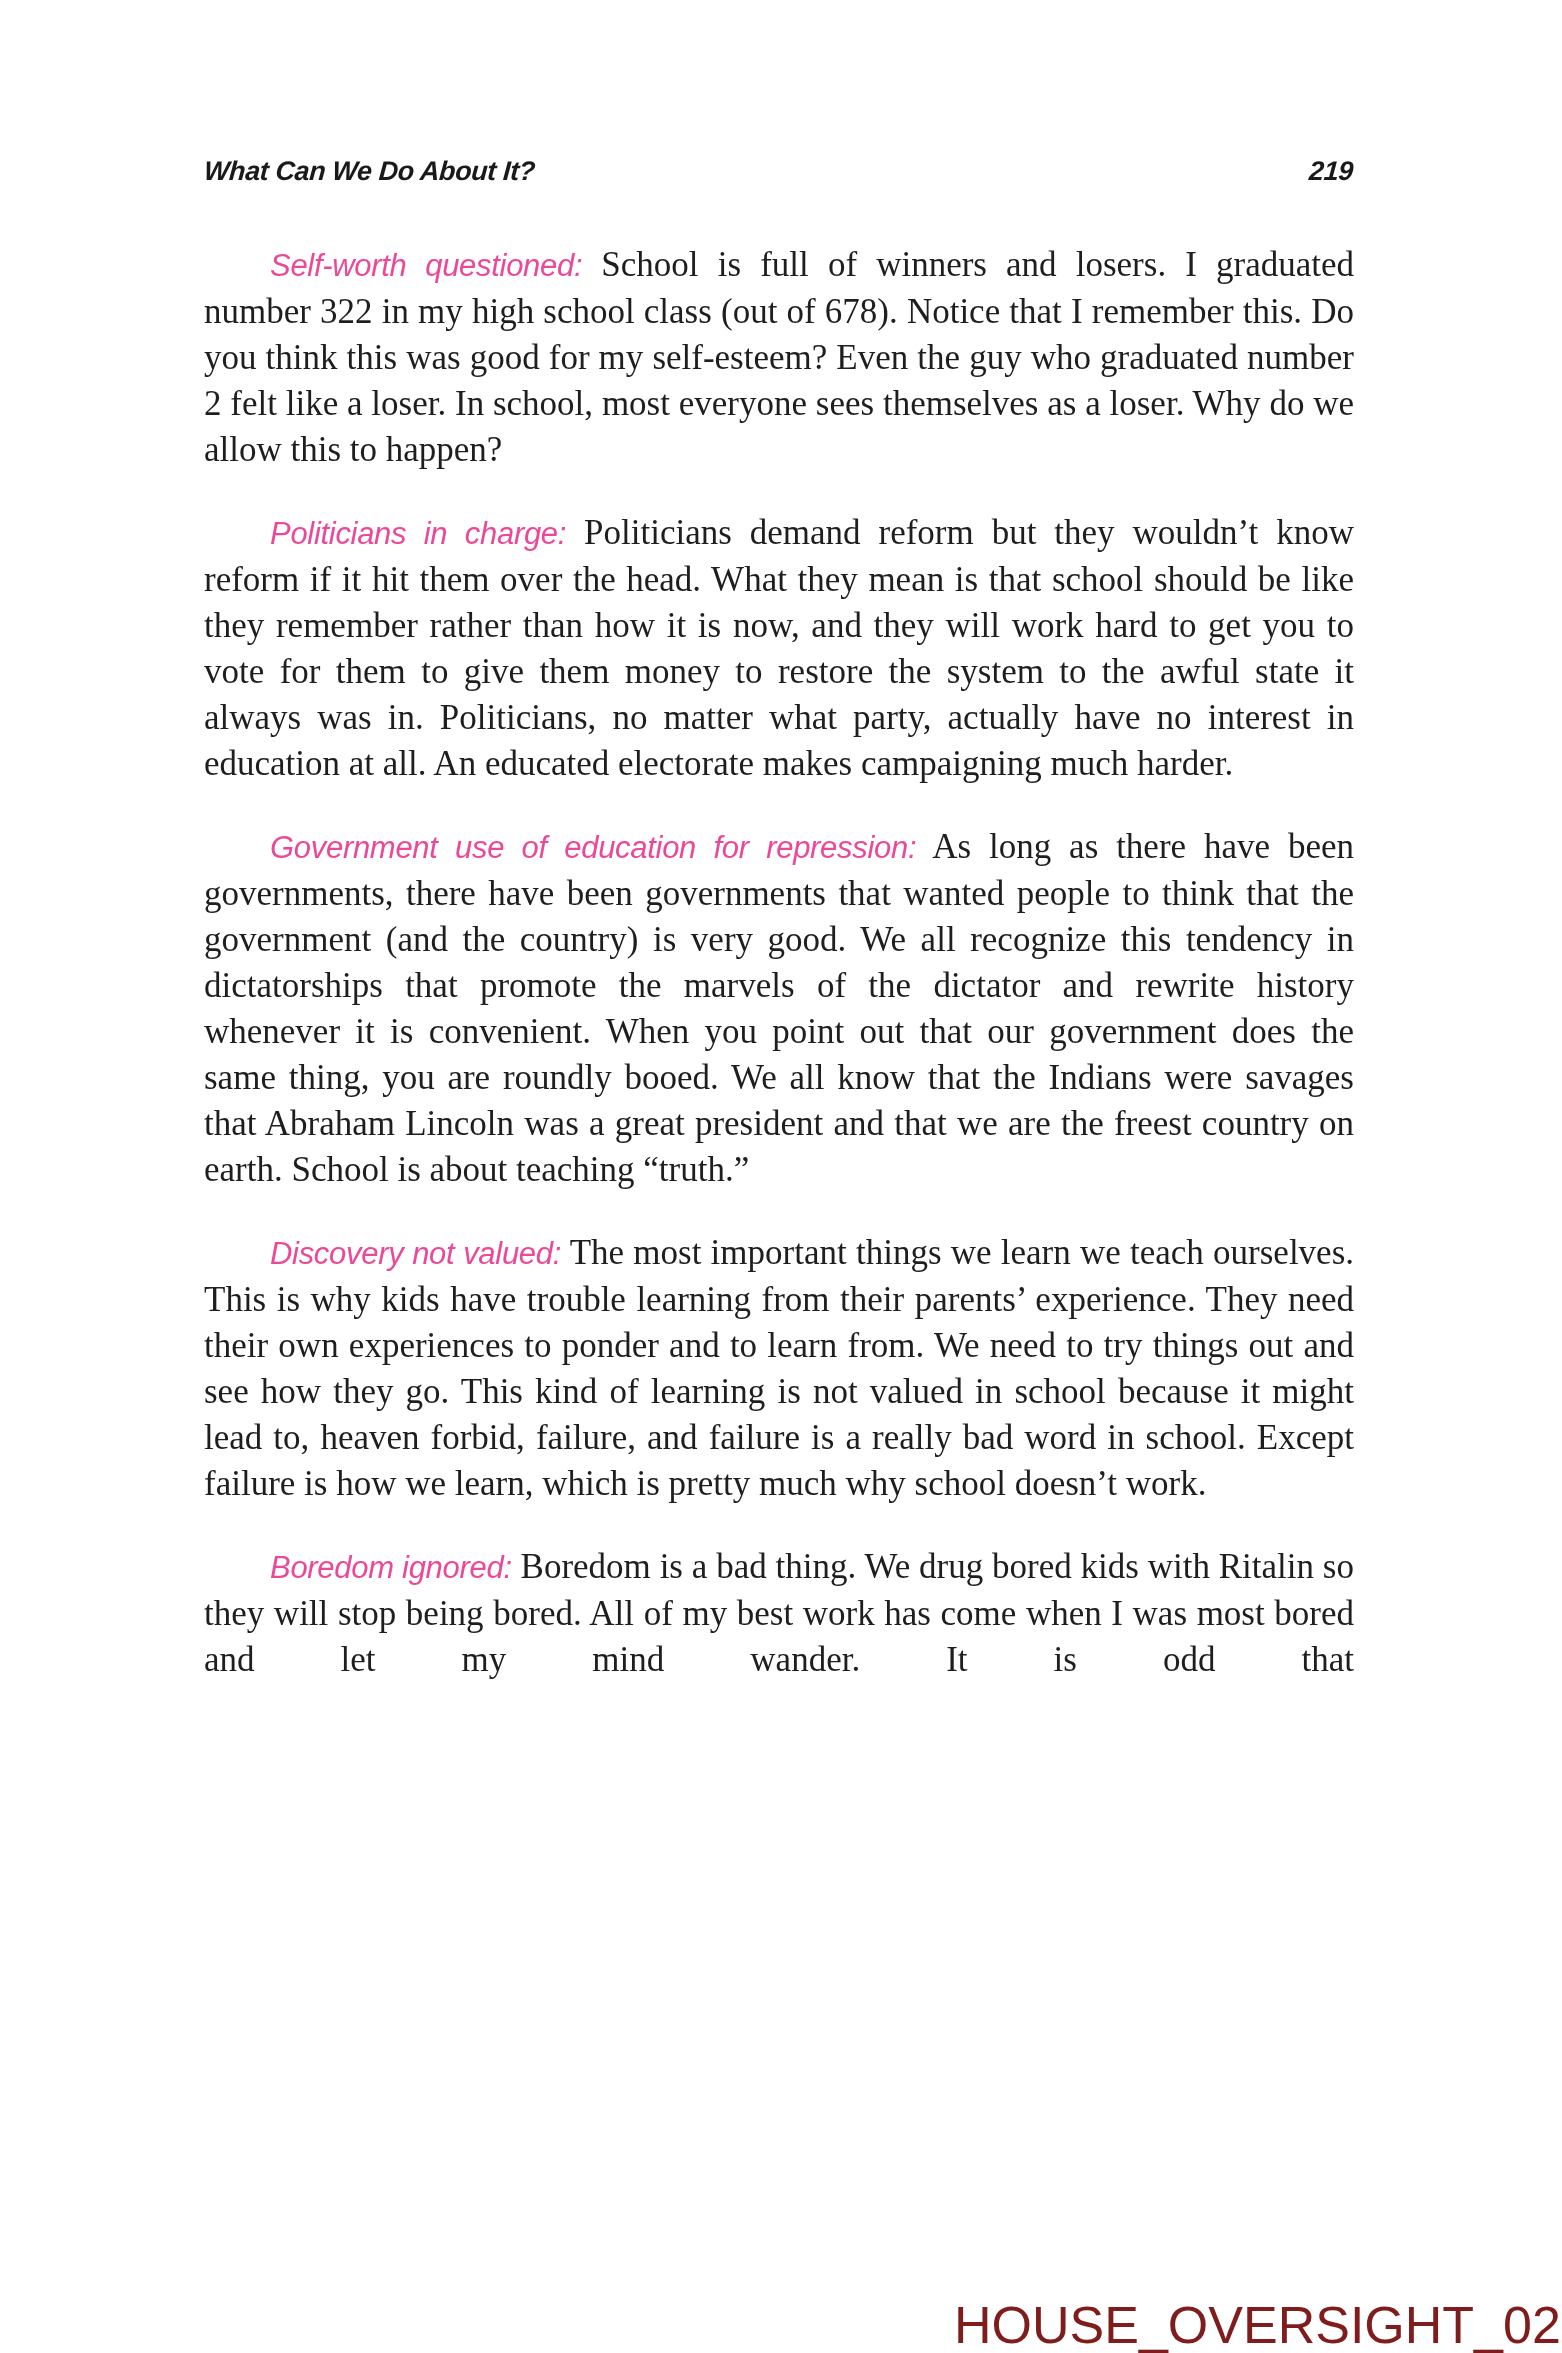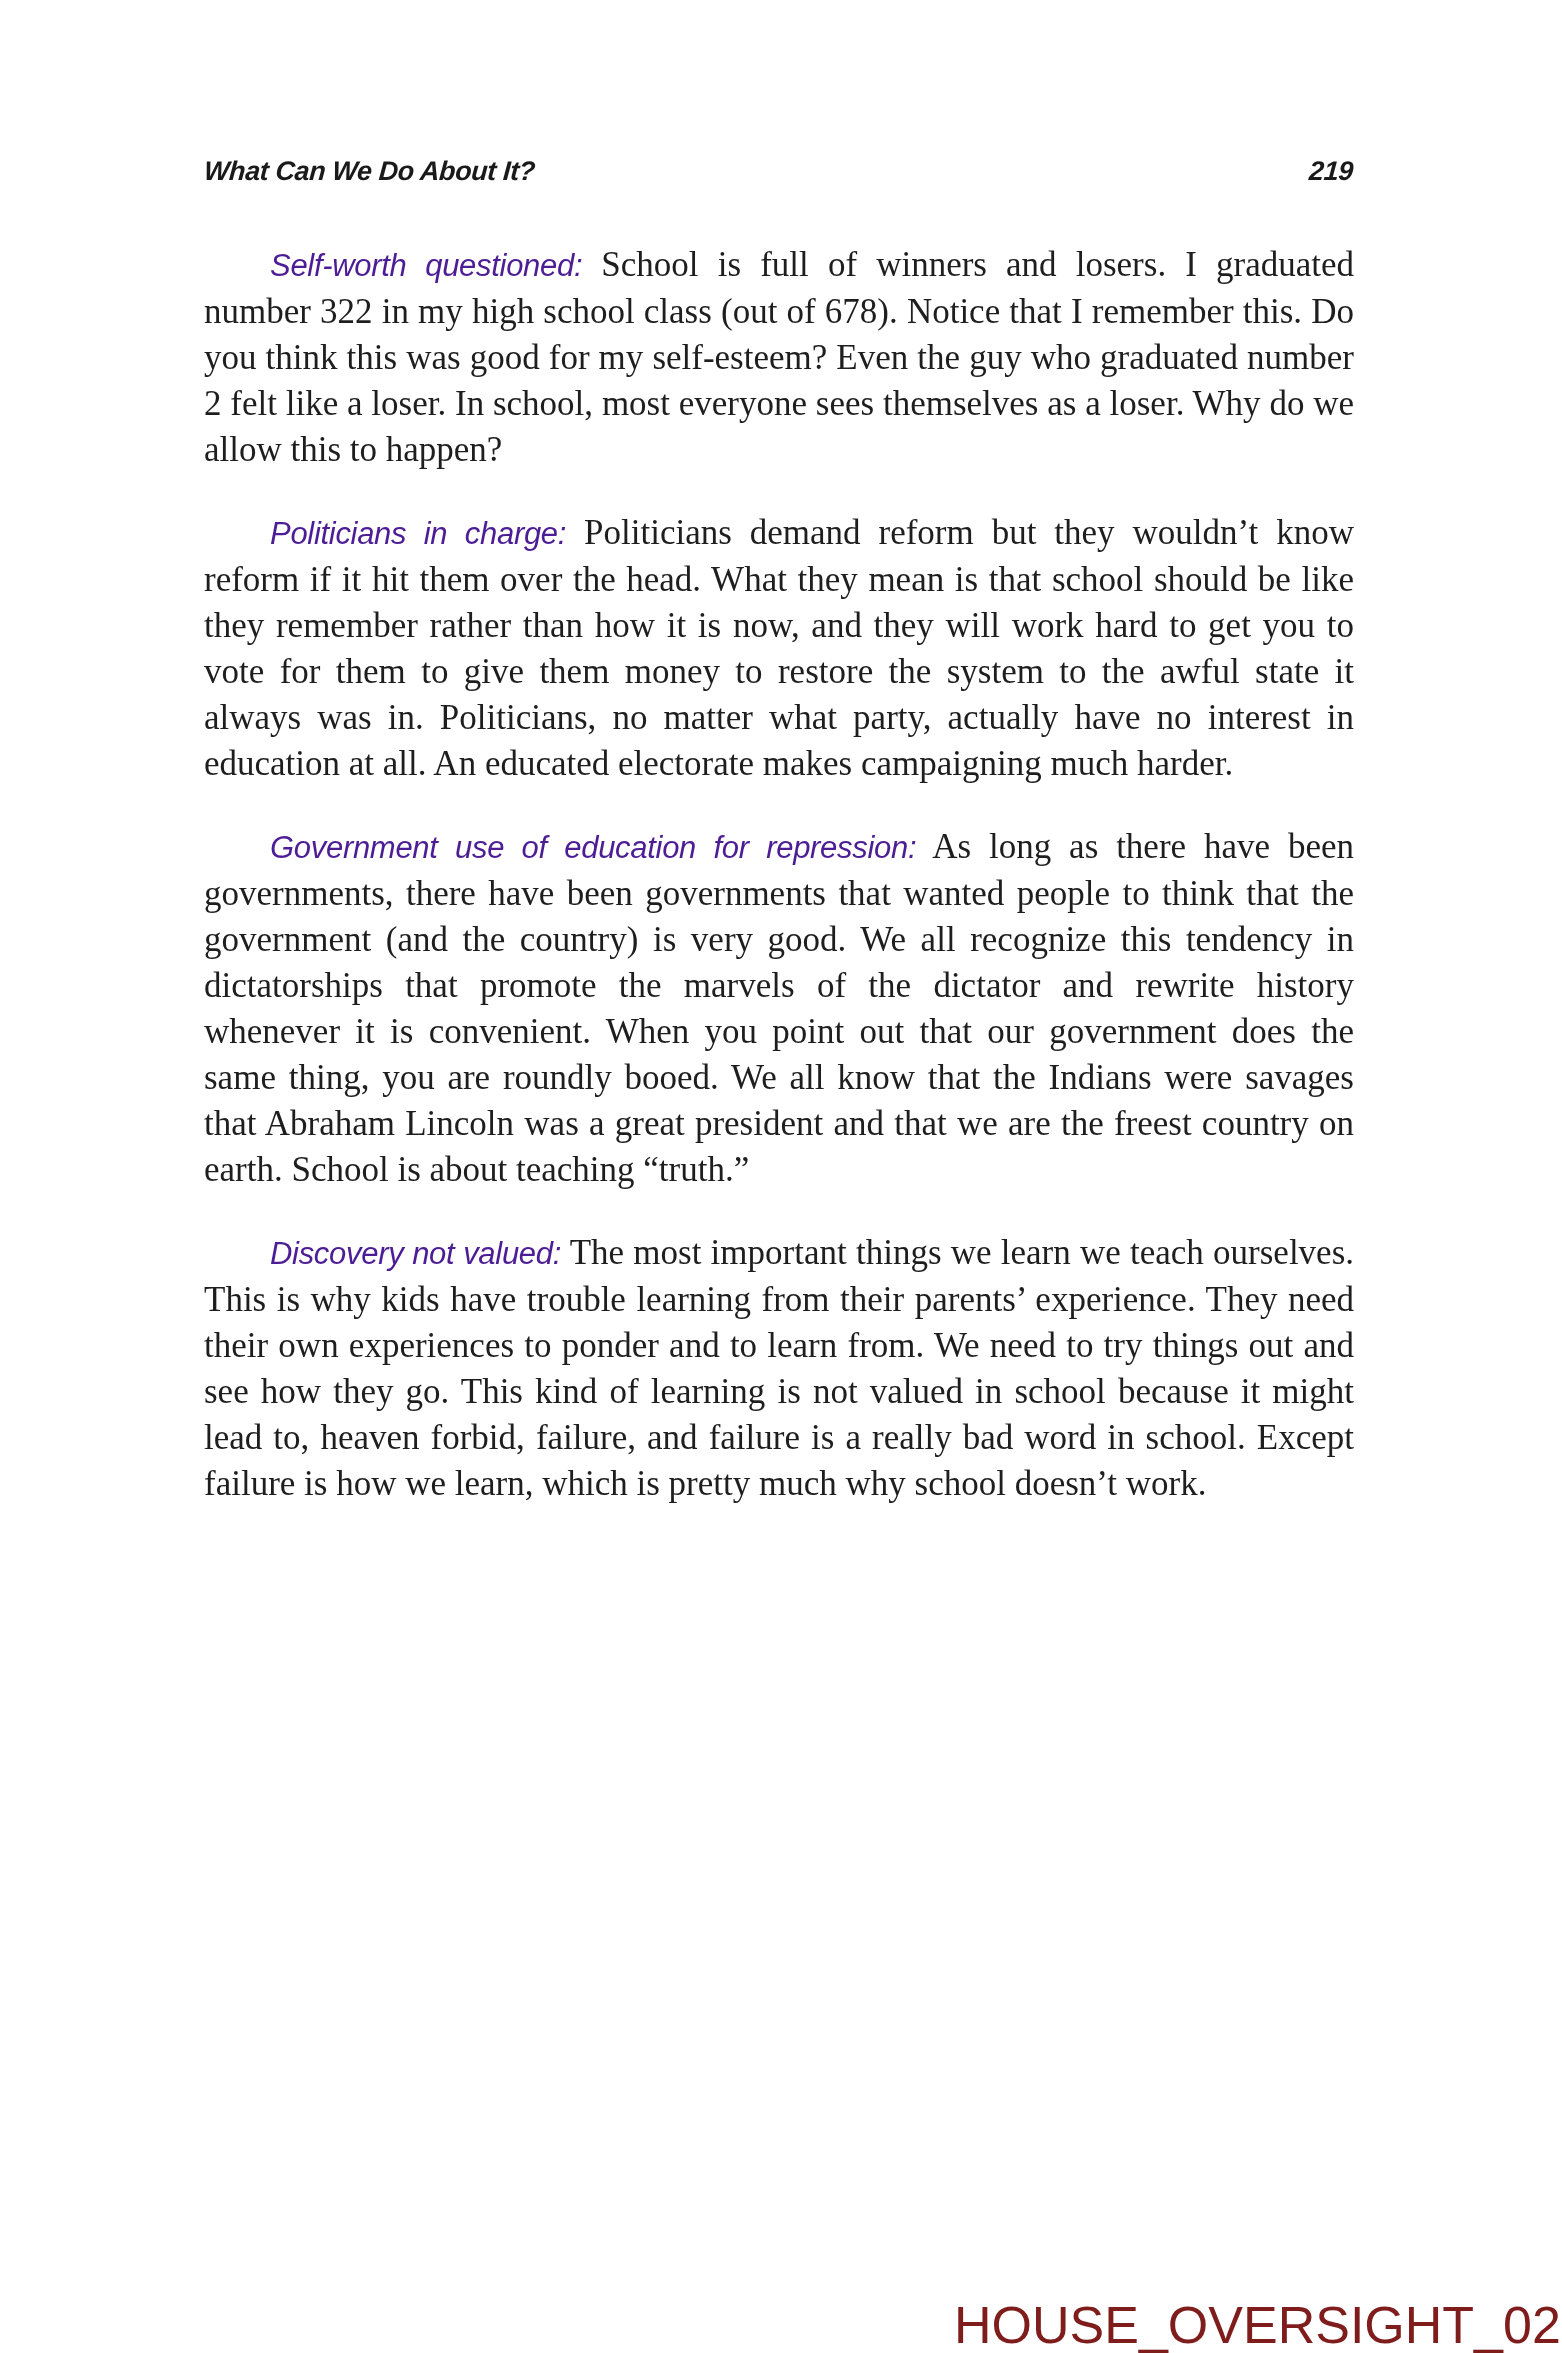--- a/index.html
+++ b/index.html
@@ -53,21 +53,21 @@
       margin: 0 0 37px 0;
       text-indent: 66px;
     }
     .body-text p.cont {
       text-indent: 0;
     }
     .body-text .lead {
       font-family: "Liberation Sans", "DejaVu Sans", sans-serif;
       font-style: italic;
       font-size: 31px;
-      color: #4c1d95;
+      color: #ec4899;
       letter-spacing: -0.3px;
     }
     .bates-stamp {
       position: absolute;
       left: 954px;
       top: 2295px;
       font-family: "Liberation Sans", "DejaVu Sans", sans-serif;
       font-size: 52px;
       color: #7f1d1d;
       letter-spacing: 0px;
@@ -80,16 +80,17 @@
 <div class="running-head">
   <span class="title">What Can We Do About It?</span>
   <span class="page-num">219</span>
 </div>
 
 <div class="body-text">
   <p><span class="lead">Self-worth questioned:</span><span> School is full of winners and losers. I graduated number 322 in my high school class (out of 678). Notice that I remember this. Do you think this was good for my self-esteem? Even the guy who graduated number 2 felt like a loser. In school, most everyone sees themselves as a loser. Why do we allow this to happen?</span></p>
   <p><span class="lead">Politicians in charge:</span><span> Politicians demand reform but they wouldn’t know reform if it hit them over the head. What they mean is that school should be like they remember rather than how it is now, and they will work hard to get you to vote for them to give them money to restore the system to the awful state it always was in. Politicians, no matter what party, actually have no interest in education at all. An educated electorate makes campaigning much harder.</span></p>
   <p><span class="lead">Government use of education for repression:</span><span> As long as there have been governments, there have been governments that wanted people to think that the government (and the country) is very good. We all recognize this tendency in dictatorships that promote the marvels of the dictator and rewrite history whenever it is convenient. When you point out that our government does the same thing, you are roundly booed. We all know that the Indians were savages that Abraham Lincoln was a great president and that we are the freest country on earth. School is about teaching “truth.”</span></p>
   <p><span class="lead">Discovery not valued:</span><span> The most important things we learn we teach ourselves. This is why kids have trouble learning from their parents’ experience. They need their own experiences to ponder and to learn from. We need to try things out and see how they go. This kind of learning is not valued in school because it might lead to, heaven forbid, failure, and failure is a really bad word in school. Except failure is how we learn, which is pretty much why school doesn’t work.</span></p>
+  <p style="text-align-last: justify;"><span class="lead">Boredom ignored:</span><span> Boredom is a bad thing. We drug bored kids with Ritalin so they will stop being bored. All of my best work has come when I was most bored and let my mind wander. It is odd that</span></p>
 </div>
 
 <div class="bates-stamp">HOUSE_OVERSIGHT_023965</div>
 
 
 </body></html>

